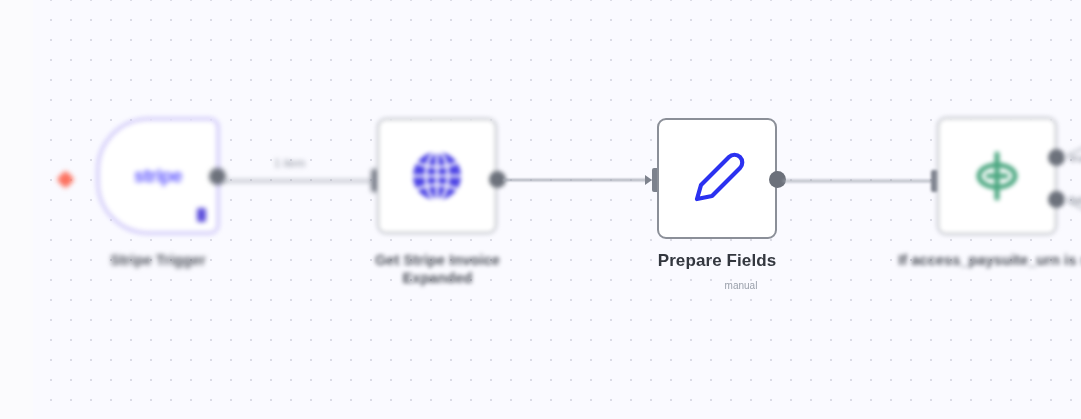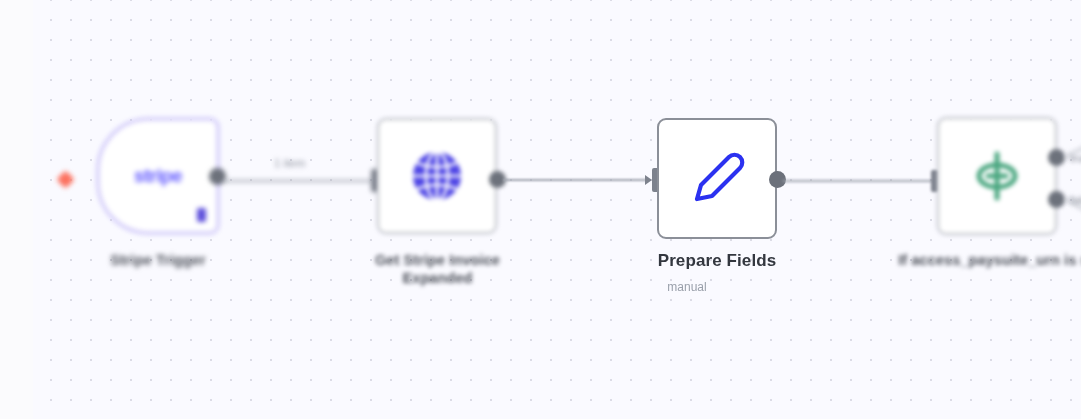--- a/index.html
+++ b/index.html
@@ -165,21 +165,21 @@
   <div class="arrow-head" style="left:612px; top:175px;"></div>
   <div class="port-rect" style="left:619px; top:168px;"></div>
 
   <div class="node sharp" style="left:624px; top:118px; width:120px; height:121px;">
     <svg width="70" height="70" viewBox="0 0 70 70">
       <path d="M15 55 L19 41 L47 13 C50 10 55 10 58 13 C61 16 61 21 58 24 L30 52 L15 55 Z" fill="none" stroke="#2b31f0" stroke-width="4.2" stroke-linejoin="round" stroke-linecap="round"></path>
     </svg>
   </div>
   <div class="port-dot" style="left:736px; top:171px;"></div>
   <div class="node-label" style="left:594px; top:250px; width:180px; font-size:17px; color:#33373f;">Prepare Fields</div>
-  <div class="node-sub" style="left:564px; top:280px; width:180px; font-size:12px;">manual</div>
+  <div class="node-sub" style="left:618px; top:280px; width:180px; font-size:10px;">manual</div>
 
   <div class="wire b-soft" style="left:750px; top:180px; width:152px;"></div>
   <div class="port-rect b-soft" style="left:898px; top:170px; width:8px; height:22px;"></div>
 
   <div class="node b-med" style="left:904px; top:117px; width:120px; height:118px;">
     <svg width="56" height="56" viewBox="0 0 56 56">
       <line x1="28" y1="6" x2="28" y2="50" stroke="#49a67f" stroke-width="5" stroke-linecap="round"></line>
       <ellipse cx="28" cy="28" rx="18" ry="11" fill="none" stroke="#49a67f" stroke-width="5"></ellipse>
       <line x1="19" y1="28" x2="37" y2="28" stroke="#49a67f" stroke-width="5" stroke-linecap="round"></line>
     </svg>

